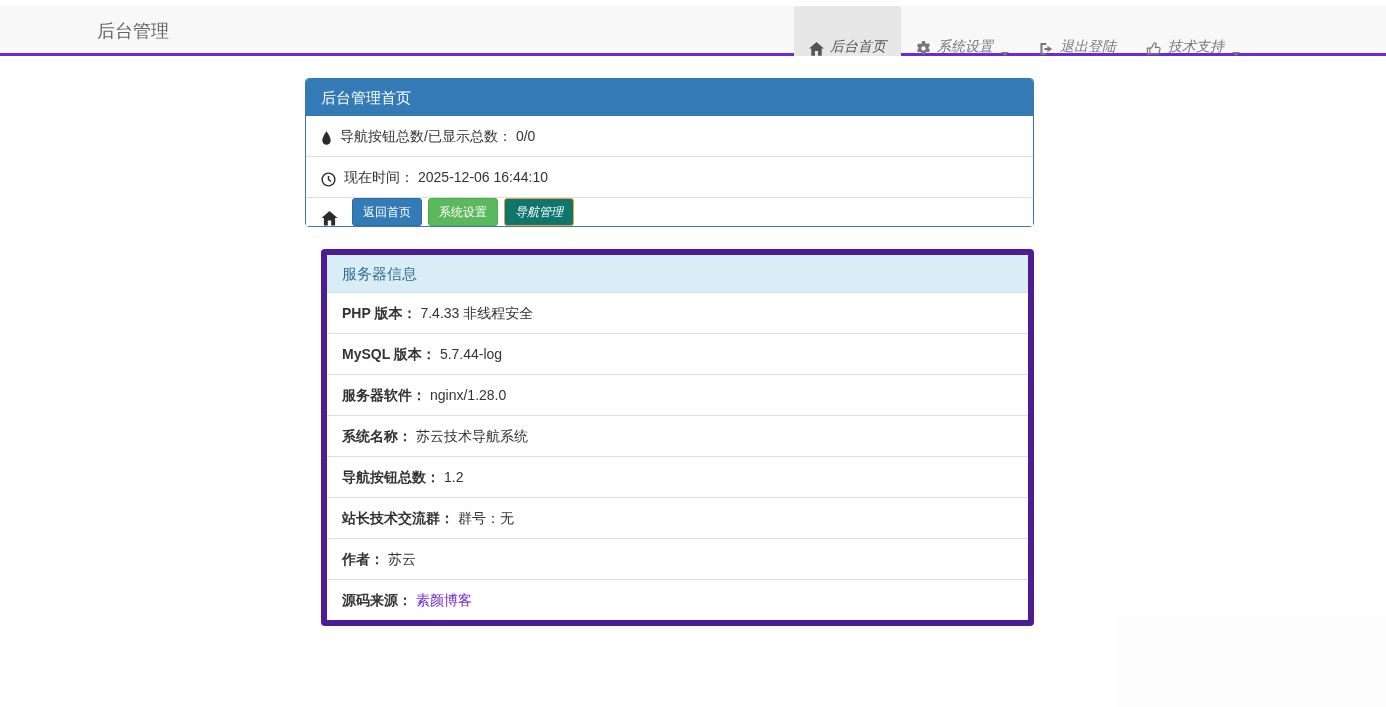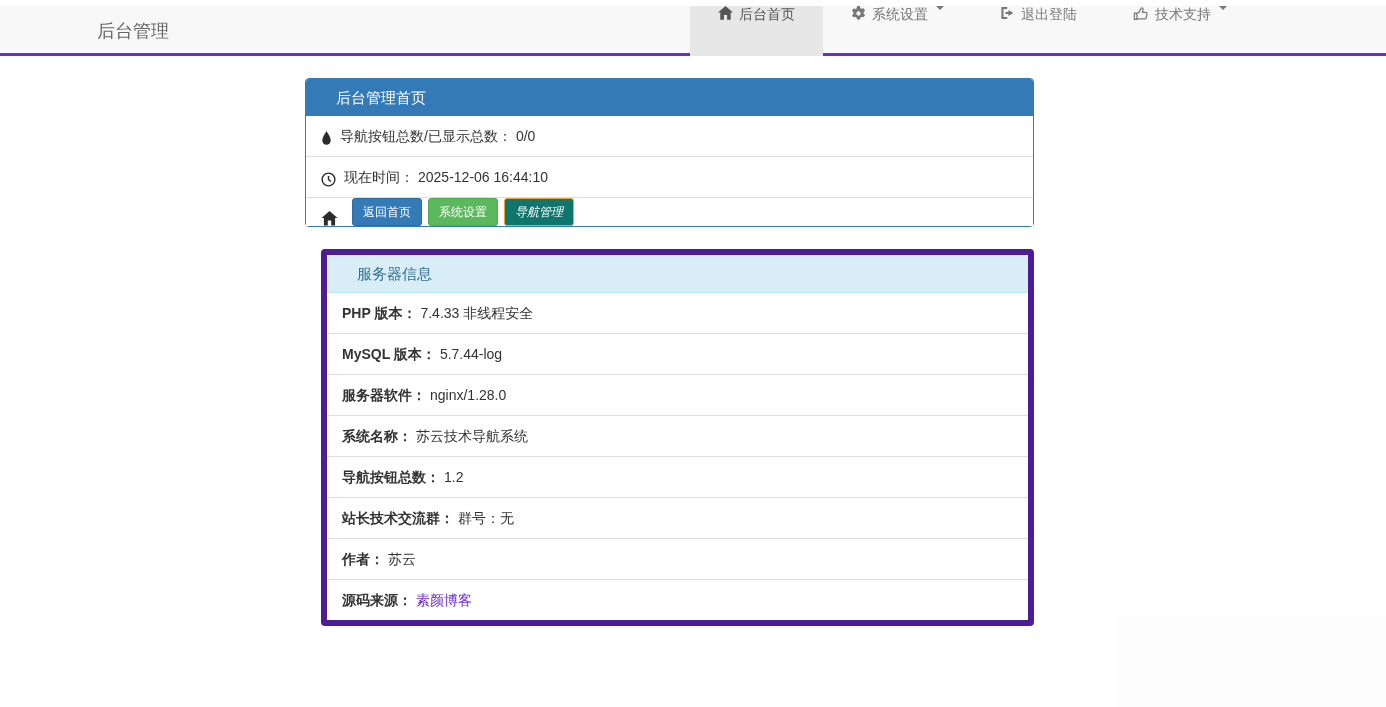--- a/index.html
+++ b/index.html
@@ -30,27 +30,28 @@
   }
   .nav-items {
     position: absolute;
     right: 131px; top: 0;
     height: 50px;
     display: flex;
     align-items: stretch;
   }
   .nav-item {
     display: flex;
-    align-items: flex-start;
+    align-items: flex-end;
     gap: 6px;
-    padding: 0 28px;
+    padding: 0 15px;
     font-size: 14px;
     color: #777;
     cursor: pointer;
     white-space: nowrap;
+    font-style: italic;
   }
   .nav-item.active { background: #e7e7e7; color: #555; }
   .nav-item .icn { display: inline-flex; align-items: center; }
   .caret {
     display: inline-block;
     width: 0; height: 0;
     border-left: 4px solid transparent;
     border-right: 4px solid transparent;
     border-top: 4px solid #777;
     margin-left: 2px;
@@ -63,21 +64,21 @@
     width: 729px;
   }
   .panel {
     background: #fff;
     border-radius: 4px;
     margin-bottom: 22px;
   }
   .panel-primary { border: 1px solid #337ab7; }
   .panel-info    { border: 6px solid #4c1d95; margin-left: 16px; }
   .panel-heading {
-    padding: 10px 30px;
+    padding: 10px 15px;
     font-size: 15px;
     line-height: 17px;
     border-radius: 3px 3px 0 0;
   }
   .panel-primary .panel-heading { background: #337ab7; color: #ffffff; }
   .panel-info .panel-heading {
     background: #d9edf7; color: #31708f;
     border-bottom: 1px solid #bce8f1;
   }
   .list-row {

